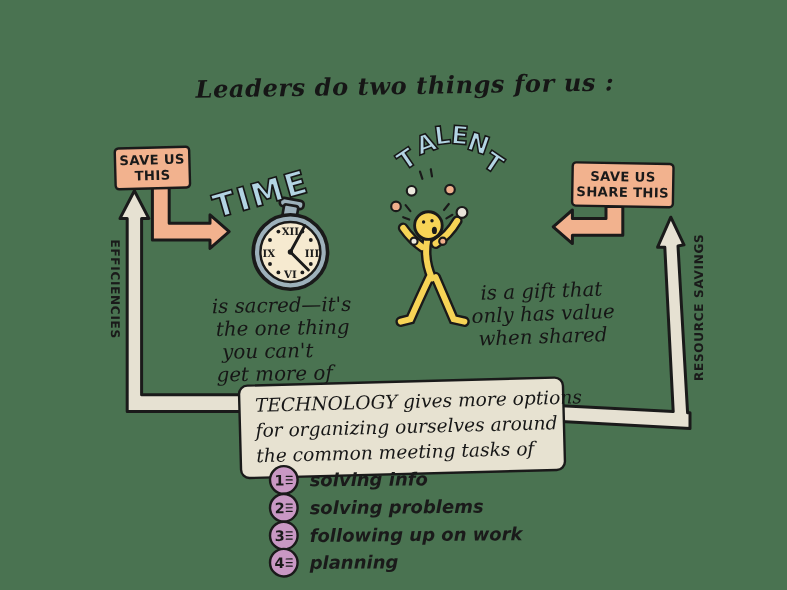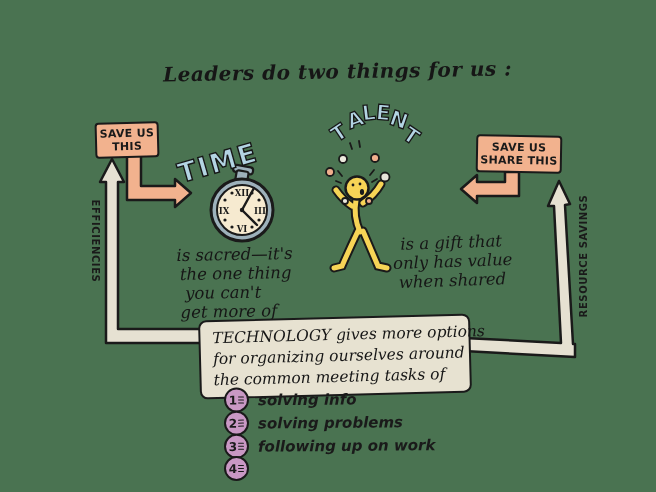--- a/index.html
+++ b/index.html
@@ -204,15 +204,16 @@
   </div>
   <div class="task-row" style="left:224px;top:456px;">
     <span class="badge">
       <span>4</span>
       <span class="badge-lines">
           <i></i>
           <i></i>
           <i></i>
         </span>
     </span>
+    <span class="task-label">planning</span>
   </div>
 
 </div>
 
 </body></html>

